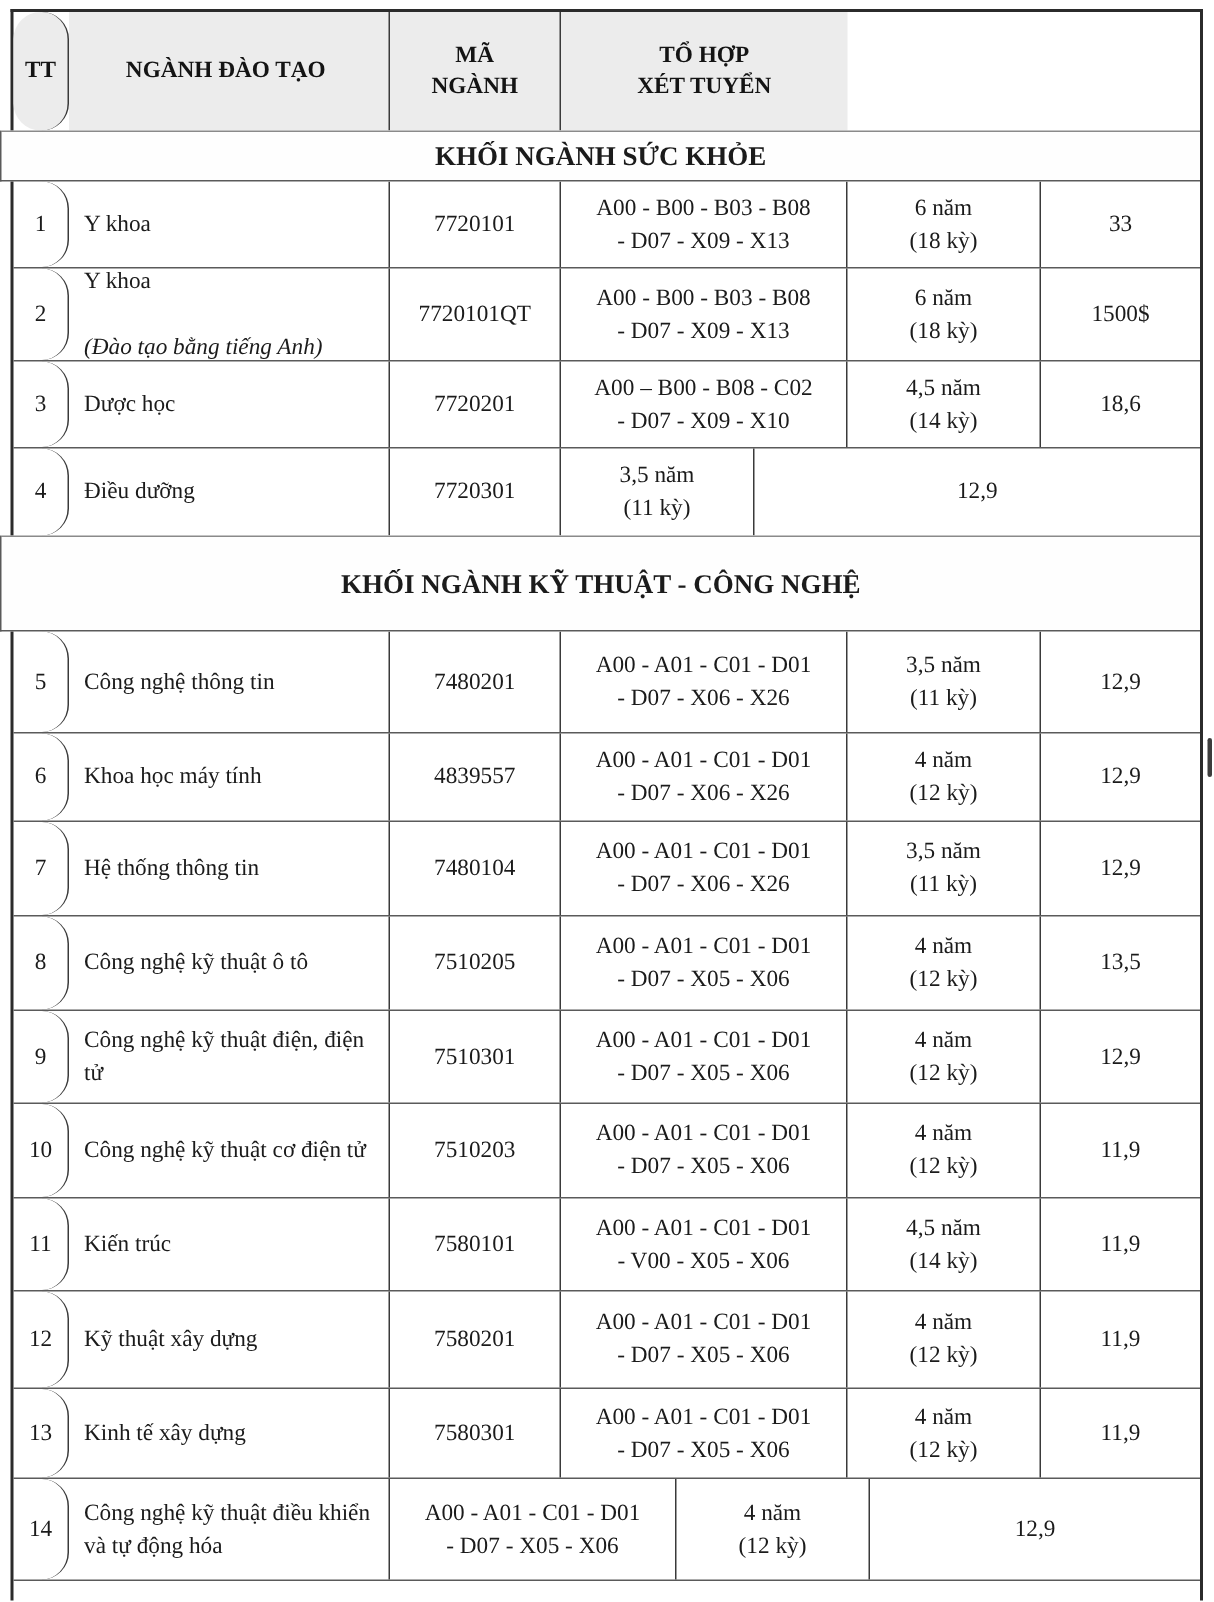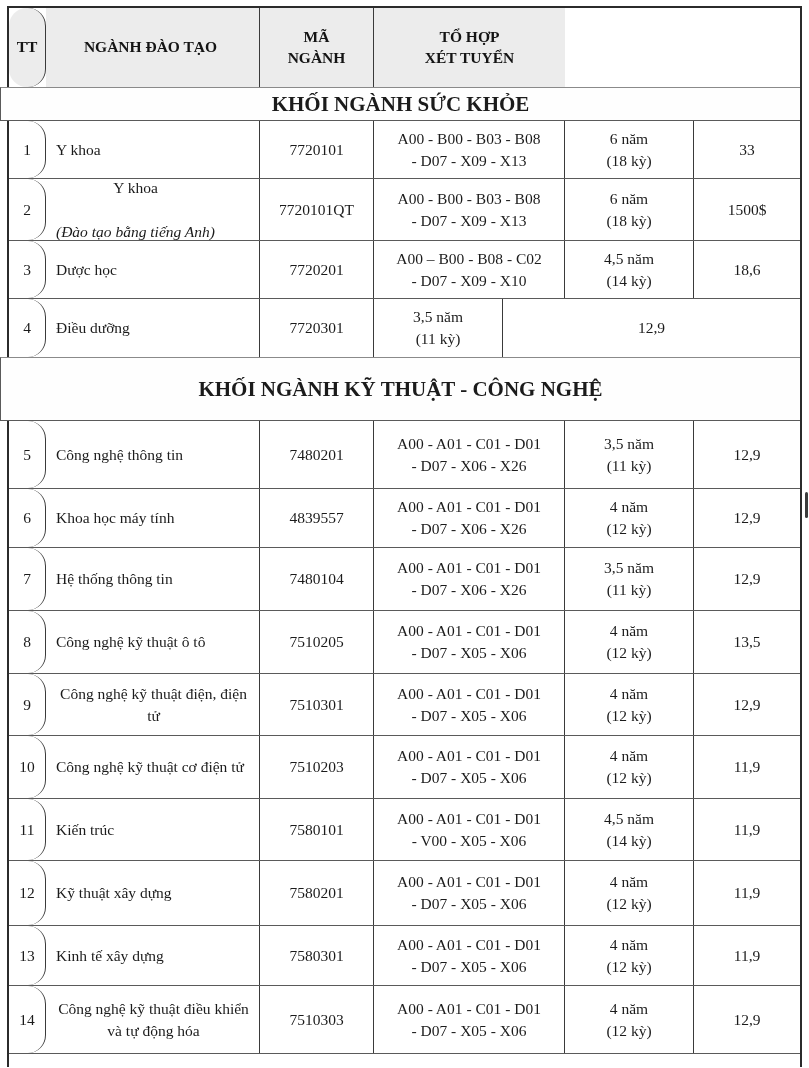--- a/index.html
+++ b/index.html
@@ -22,31 +22,31 @@
   .r.no-bb { border-bottom: none; }
   .c {
     border-right: 1px solid #3a3a3a;
     display: flex; align-items: center; justify-content: center;
     text-align: center; white-space: pre-line;
     font-size: 15.5px; line-height: 1.42;
     padding: 2px 4px;
   }
   .c:last-child { border-right: none; }
   .c-tt   { width: 37px; border-radius: 18px; }
-  .c-name { width: 214px; justify-content: flex-start; text-align: center; padding-left: 10px; padding-right: 8px; }
+  .c-name { width: 214px; justify-content: flex-start; text-align: left; padding-left: 10px; padding-right: 8px; }
   .c-code { width: 114px; }
   .c-combo{ width: 191px; }
   .c-time { width: 129px; }
   .c-fee  { flex: 1; }
   .hrow .c { background: #ececec; font-weight: bold; font-size: 15.5px; line-height: 1.35; color: #141414; }
   .hrow .c-name { justify-content: center; text-align: left; padding-left: 4px; }
   .sec {
     position: relative; margin-left: -9px; width: calc(100% + 9px);
     display: flex; align-items: center; justify-content: center;
-    font-weight: bold; font-size: 21px;
+    font-weight: bold; font-size: 18px;
     border-left: 1px solid #5a5a5a;
     border-top: 1px solid #8a8a8a;
     border-bottom: 1px solid #5a5a5a;
     background: #fefefe;
   }
   .partial { border-bottom: none; }
   .name-sub { font-style: italic; display: block; white-space: pre-line; }
   .name-main { display: block; white-space: pre-line; }
   .scroll-thumb {
     position: absolute; left: 805px; top: 492px;
@@ -213,21 +213,20 @@
     <div class="c c-combo">A00 - A01 - C01 - D01
 - D07 - X05 - X06</div>
     <div class="c c-time">4 năm
 (12 kỳ)</div>
     <div class="c c-fee">11,9</div>
   </div>
 
   <div class="r" style="height:68px">
     <div class="c c-tt">14</div>
     <div class="c c-name">Công nghệ kỹ thuật điều khiển và tự động hóa</div>
-    <div class="c c-code">7510303</div>
     <div class="c c-combo">A00 - A01 - C01 - D01
 - D07 - X05 - X06</div>
     <div class="c c-time">4 năm
 (12 kỳ)</div>
     <div class="c c-fee">12,9</div>
   </div>
 
   <div class="r partial" style="height:13px"></div>
 
 </div>

